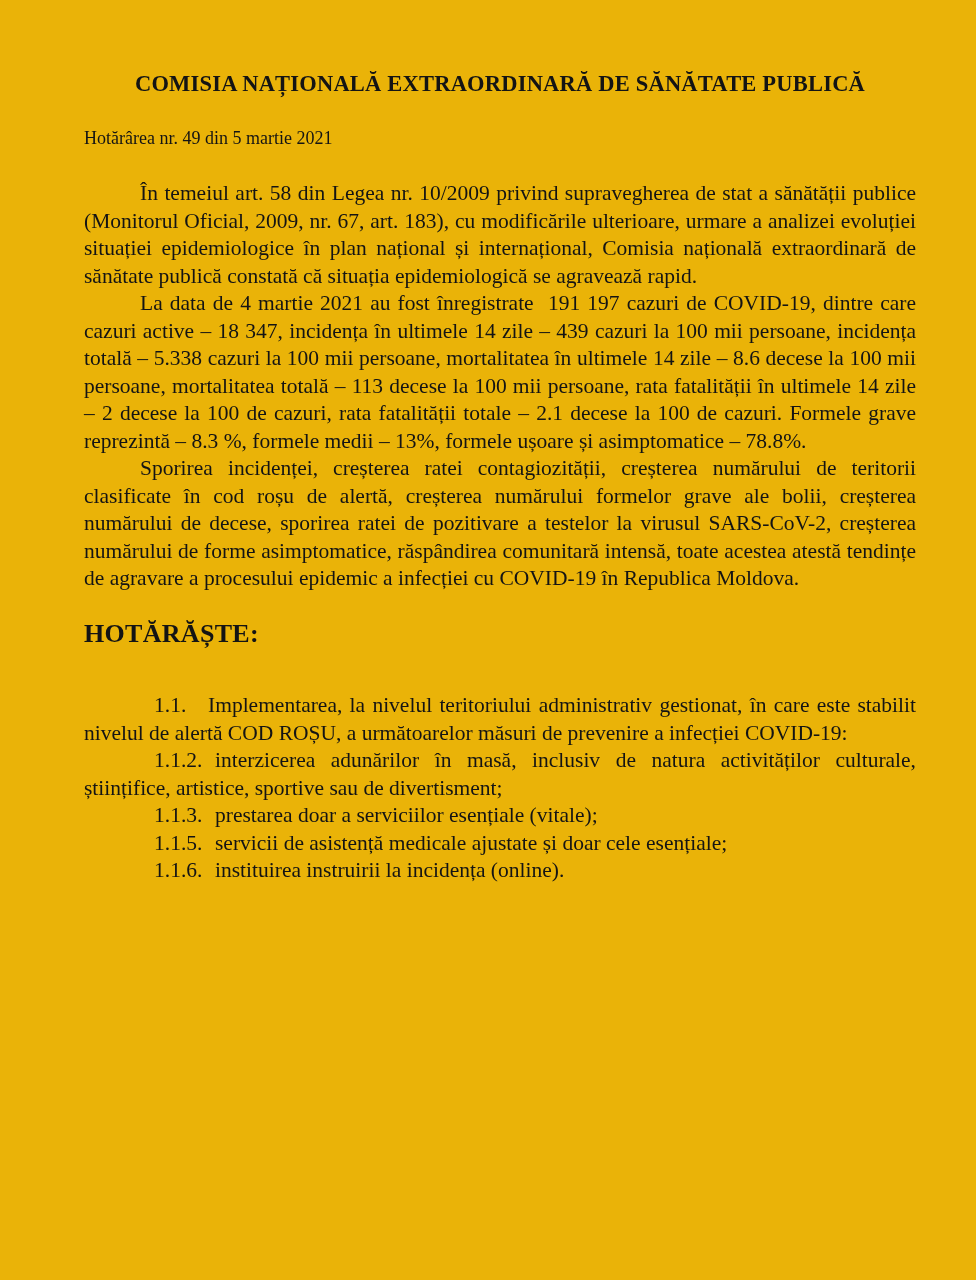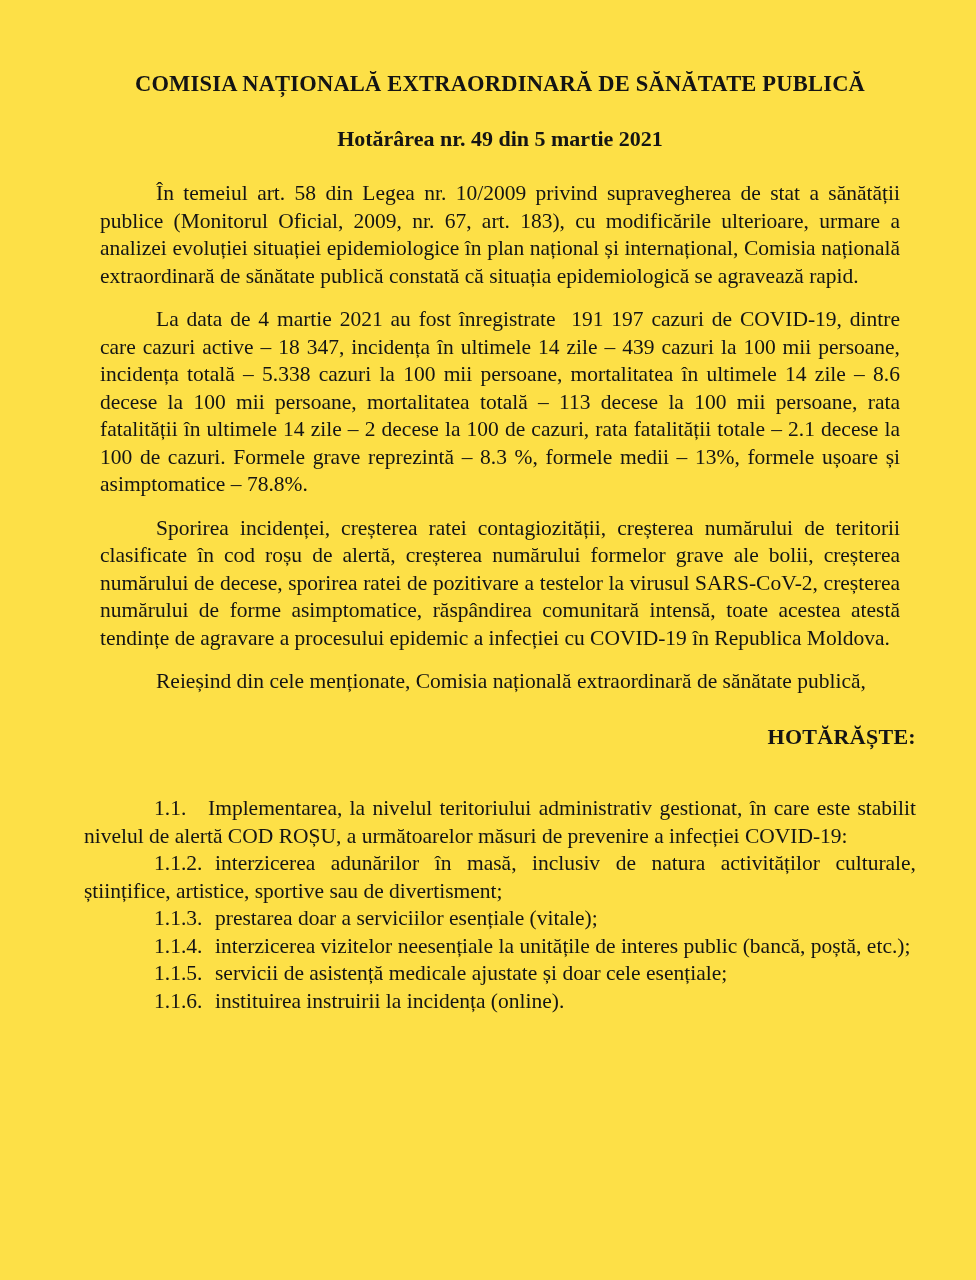--- a/index.html
+++ b/index.html
@@ -5,53 +5,52 @@
   html, body {
     margin: 0;
     padding: 0;
     background: #ffffff;
   }
   .page {
     position: relative;
     box-sizing: border-box;
     width: 976px;
     height: 1280px;
-    background: #fde047;
+    background: #eab308;
     padding: 70px 60px 0 84px;
     font-family: "Liberation Serif", "DejaVu Serif", serif;
     font-size: 21.5px;
     line-height: 27.5px;
     color: #141414;
     overflow: hidden;
   }
   .doc-title {
     margin: 0 0 27px 0;
     text-align: center;
     font-weight: bold;
     font-size: 22.5px;
     line-height: 27.5px;
     letter-spacing: 0.2px;
   }
   .doc-subtitle {
     margin: 0 0 28px 0;
-    text-align: center;
-    font-weight: bold;
-    font-size: 22px;
+    font-weight: normal;
+    font-size: 18px;
     line-height: 27.5px;
   }
   .para {
-    margin: 16px;
+    margin: 0;
     text-align: justify;
     text-indent: 56px;
   }
   .decision-heading {
     margin: 27px 0 27px 0;
-    text-align: right;
+    text-align: left;
     font-weight: bold;
-    font-size: 22px;
+    font-size: 26px;
     line-height: 27.5px;
     letter-spacing: 0.3px;
   }
   .item {
     margin: 0;
     text-align: justify;
     text-indent: 70px;
   }
   .item.gap {
     margin-top: 45px;
@@ -77,32 +76,30 @@
   <h1 class="doc-title">COMISIA NAȚIONALĂ EXTRAORDINARĂ DE SĂNĂTATE PUBLICĂ</h1>
 
   <h2 class="doc-subtitle">Hotărârea nr. 49 din 5 martie 2021</h2>
 
   <p class="para">În temeiul art. 58 din Legea nr. 10/2009 privind supravegherea de stat a sănătății publice (Monitorul Oficial, 2009, nr. 67, art. 183), cu modificările ulterioare, urmare a analizei evoluției situației epidemiologice în plan național și internațional, Comisia națională extraordinară de sănătate publică constată că situația epidemiologică se agravează rapid.</p>
 
   <p class="para">La data de 4 martie 2021 au fost înregistrate &nbsp;191&nbsp;197 cazuri de COVID-19, dintre care cazuri active – 18&nbsp;347, incidența în ultimele 14 zile – 439 cazuri la 100 mii persoane, incidența totală – 5.338 cazuri la 100 mii persoane, mortalitatea în ultimele 14 zile – 8.6 decese la 100 mii persoane, mortalitatea totală – 113 decese la 100 mii persoane, rata fatalității în ultimele 14 zile – 2 decese la 100 de cazuri, rata fatalității totale – 2.1 decese la 100 de cazuri. Formele grave reprezintă – 8.3 %, formele medii – 13%, formele ușoare și asimptomatice – 78.8%.</p>
 
   <p class="para">Sporirea incidenței, creșterea ratei contagiozității, creșterea numărului de teritorii clasificate în cod roșu de alertă, creșterea numărului formelor grave ale bolii, creșterea numărului de decese, sporirea ratei de pozitivare a testelor la virusul SARS-CoV-2, creșterea numărului de forme asimptomatice, răspândirea comunitară intensă, toate acestea atestă tendințe de agravare a procesului epidemic a infecției cu COVID-19 în Republica Moldova.</p>
 
-  <p class="para">Reieșind din cele menționate, Comisia națională extraordinară de sănătate publică,</p>
 
   <h3 class="decision-heading">HOTĂRĂȘTE:</h3>
 
 
   <p class="item gap"><span class="num l1">1.1.</span><span>Implementarea, la nivelul teritoriului administrativ gestionat, în care este stabilit nivelul de alertă COD ROȘU, a următoarelor măsuri de prevenire a infecției COVID-19:</span></p>
 
 
   <p class="item"><span class="num l2">1.1.2.</span><span>interzicerea adunărilor în masă, inclusiv de natura activităților culturale, științifice, artistice, sportive sau de divertisment;</span></p>
 
   <p class="item"><span class="num l2">1.1.3.</span><span>prestarea doar a serviciilor esențiale (vitale);</span></p>
 
-  <p class="item"><span class="num l2">1.1.4.</span><span>interzicerea vizitelor neesențiale la unitățile de interes public (bancă, poștă, etc.);</span></p>
 
   <p class="item"><span class="num l2">1.1.5.</span><span>servicii de asistență medicale ajustate și doar cele esențiale;</span></p>
 
   <p class="item"><span class="num l2">1.1.6.</span><span>instituirea instruirii la incidența (online).</span></p>
 
 
 </div>
 
 </body></html>

